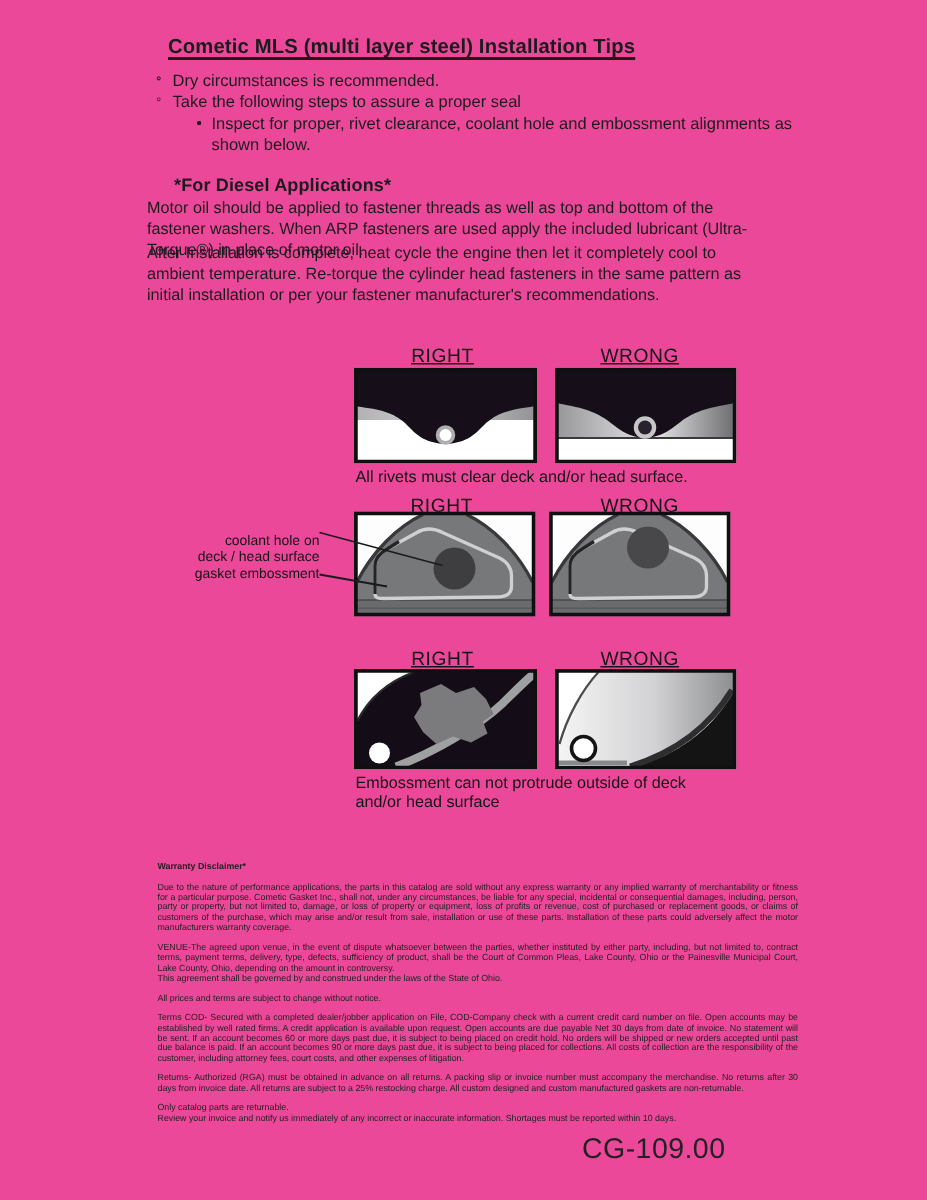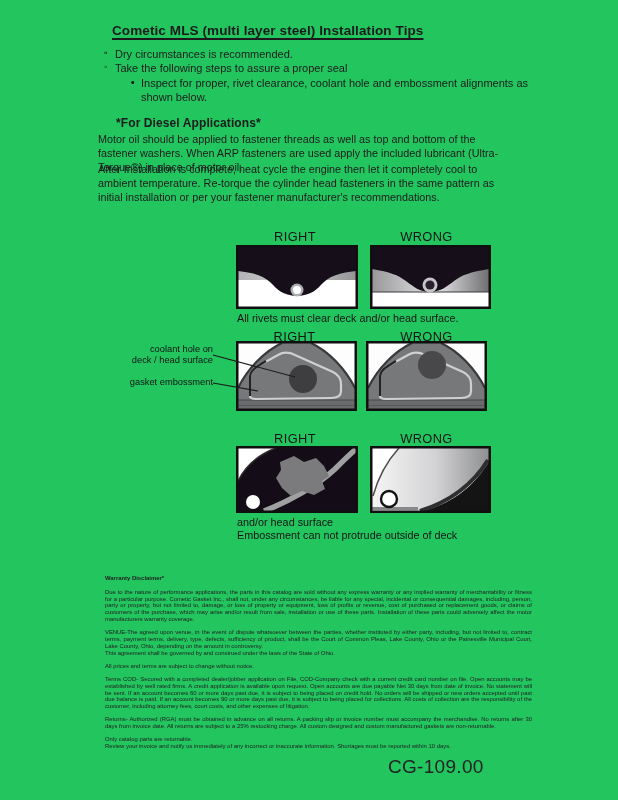--- a/index.html
+++ b/index.html
@@ -1,36 +1,36 @@
 <!DOCTYPE html>
 <html><head>
 <meta charset="utf-8">
 <style>
   html,body{margin:0;padding:0;background:#ffffff;}
   #page{
-    position:relative;width:618px;height:800px;background:#22c55e;overflow:hidden;
+    position:relative;width:618px;height:800px;background:#ec4899;overflow:hidden;
     font-family:"Liberation Sans","DejaVu Sans",sans-serif;color:#1b1b1d;
   }
   .abs{position:absolute;}
   
   .doc-title{
     left:112px;top:23px;font-size:13.5px;font-weight:bold;letter-spacing:.1px;
     text-decoration:underline;text-underline-offset:3px;text-decoration-thickness:1.5px;
   }
   
   .tips{left:104px;top:47px;width:440px;font-size:11px;line-height:14.4px;}
   .tip-line{position:relative;padding-left:11px;}
   .tip-line .marker{position:absolute;left:0;top:-1px;font-size:10px;}
   .tip-sub{position:relative;margin-left:27px;padding-left:10px;}
   .tip-sub .marker{position:absolute;left:0;top:0;font-size:10px;}
   
   .diesel-heading{left:98px;top:116px;font-size:12px;font-weight:bold;letter-spacing:.1px;margin-left:18px;}
   .diesel-p{left:98px;width:416px;font-size:10.8px;line-height:13.9px;}
   
-  .dg-label{width:122px;text-align:center;font-size:12.8px;letter-spacing:.4px;color:#141416;}
+  .dg-label{width:122px;text-align:center;font-size:12.8px;letter-spacing:.4px;color:#141416;text-decoration:underline;}
   .dg-caption{font-size:10.8px;line-height:12.5px;color:#141416;}
   .panel{display:block;}
   .leader-label{font-size:9.3px;line-height:11px;text-align:right;color:#141416;}
   
   .legal{left:105px;top:575px;width:427px;font-size:5.9px;line-height:6.8px;color:#222224;text-align:justify;}
   .legal .lg-head{font-weight:bold;margin:0 0 7px 0;text-align:left;}
   .legal p{margin:0 0 6.4px 0;}
   .legal p.tight{margin-bottom:0;}
   
   .doc-code{left:388px;top:756px;font-size:19px;letter-spacing:.3px;color:#222224;}
@@ -102,21 +102,21 @@
     <circle cx="60" cy="40" r="7.5" fill="#c6c6c8"></circle>
     <circle cx="60" cy="40" r="4.6" fill="#29212e"></circle>
     <rect x="1.25" y="1.25" width="118.5" height="61.5" fill="none" stroke="#0f0f10" stroke-width="2.5"></rect>
   </svg>
 
   <div class="abs dg-caption" style="left:237px;top:312px;">All rivets must clear deck and/or head surface.</div>
 
   <div class="abs dg-label" style="left:234px;top:329px;width:121px;">RIGHT</div>
   <div class="abs dg-label" style="left:366px;top:329px;width:121px;">WRONG</div>
 
-  <div class="abs leader-label" style="left:90px;top:344px;width:123px;">
+  <div class="abs leader-label" style="left:90px;top:355px;width:123px;">
     <div>coolant hole on</div>
     <div>deck / head surface</div>
   </div>
   <div class="abs leader-label" style="left:90px;top:377px;width:123px;">gasket embossment</div>
 
   <svg class="abs panel" style="left:236px;top:341px;" width="121" height="70" viewBox="0 0 121 70">
     <rect width="121" height="70" fill="#77787a"></rect>
     <rect x="2" y="59" width="117" height="9" fill="#6a6b6d"></rect>
     <line x1="2" y1="59" x2="119" y2="59" stroke="#49494b" stroke-width="1"></line>
     <line x1="2" y1="64.5" x2="119" y2="64.5" stroke="#58595b" stroke-width="1"></line>
@@ -177,22 +177,22 @@
     <path d="M29 2 H119 V20 C102 40 76 56 46 65 L2 65 V50 C8 32 18 14 29 2 Z" fill="url(#g3w)"></path>
     <path d="M29 2 C18 14 8 32 3 50" fill="none" stroke="#4c4c4e" stroke-width="1.5"></path>
     <rect x="2" y="61" width="46" height="3" fill="#88898b"></rect>
     <path d="M119 16 V65 H54 C84 56 104 40 119 16 Z" fill="#141414"></path>
     <path d="M50 65 C82 55 103 38 118 14" fill="none" stroke="#2e2e30" stroke-width="4"></path>
     <circle cx="19" cy="53" r="8" fill="#ffffff" stroke="#141414" stroke-width="2.4"></circle>
     <rect x="1.25" y="1.25" width="118.5" height="64.5" fill="none" stroke="#0f0f10" stroke-width="2.5"></rect>
   </svg>
 
   <div class="abs dg-caption" style="left:237px;top:516px;width:260px;">
+    <div>Embossment can not protrude outside of deck</div>
     <div>and/or head surface</div>
-    <div>Embossment can not protrude outside of deck</div>
   </div>
 
   <div class="abs legal">
     <div class="lg-head">Warranty Disclaimer*</div>
     <p>Due to the nature of performance applications, the parts in this catalog are sold without any express warranty or any implied warranty of merchantability or fitness for a particular purpose.  Cometic Gasket Inc., shall not, under any circumstances, be liable for any special, incidental or consequential damages, including, person, party or property, but not limited to, damage, or loss of property or equipment, loss of profits or revenue, cost of purchased or replacement goods, or claims of customers of the purchase, which may arise and/or result from sale, installation or use of these parts.  Installation of these parts could adversely affect the motor manufacturers warranty coverage.</p>
     <p class="tight">VENUE-The agreed upon venue, in the event of dispute whatsoever between the parties, whether instituted by either party, including, but not limited to, contract terms, payment terms, delivery, type, defects, sufficiency of product, shall be the Court of Common Pleas, Lake County, Ohio or the Painesville Municipal Court, Lake County, Ohio, depending on the amount in controversy.</p>
     <p>This agreement shall be governed by and construed under the laws of the State of Ohio.</p>
     <p>All prices and terms are subject to change without notice.</p>
     <p>Terms COD- Secured with a completed dealer/jobber application on File, COD-Company check with a current credit card number on file.  Open accounts may be established by well rated firms.  A credit application is available upon request.  Open accounts are due payable Net 30 days from date of invoice.  No statement will be sent.  If an account becomes 60 or more days past due, it is subject to being placed on credit hold.  No orders will be shipped or new orders accepted until past due balance is paid.  If an account becomes 90 or more days past due, it is subject to being placed for collections.  All costs of collection are the responsibility of the customer, including attorney fees, court costs, and other expenses of litigation.</p>
     <p>Returns- Authorized (RGA) must be obtained in advance on all returns.  A packing slip or invoice number must accompany the merchandise.  No returns after 30 days from invoice date.  All returns are subject to a 25% restocking charge.  All custom designed and custom manufactured gaskets are non-returnable.</p>

